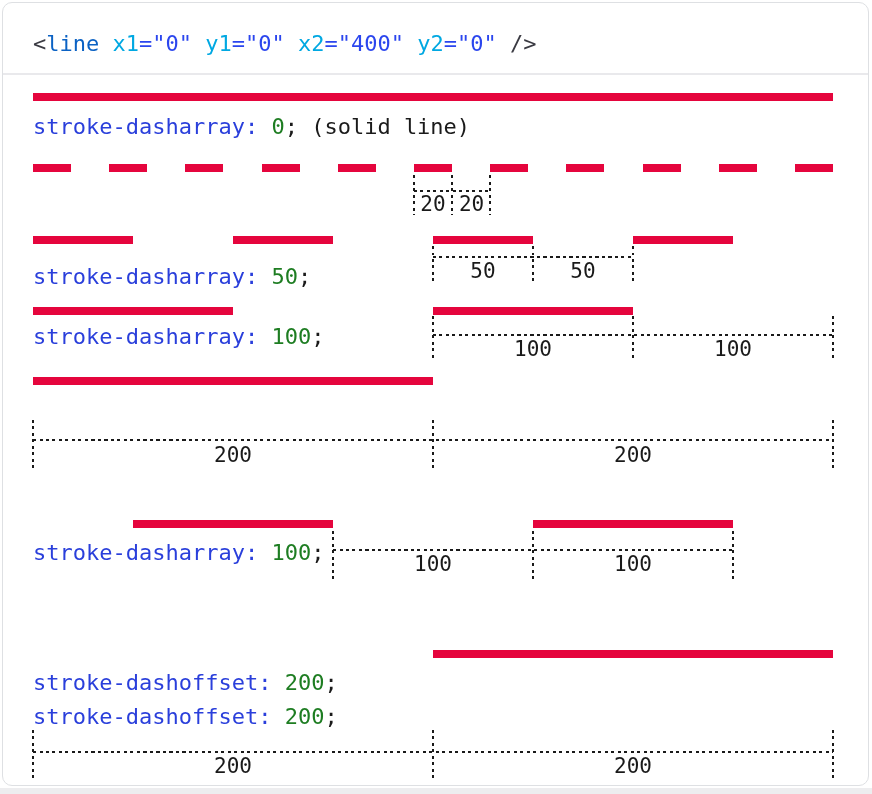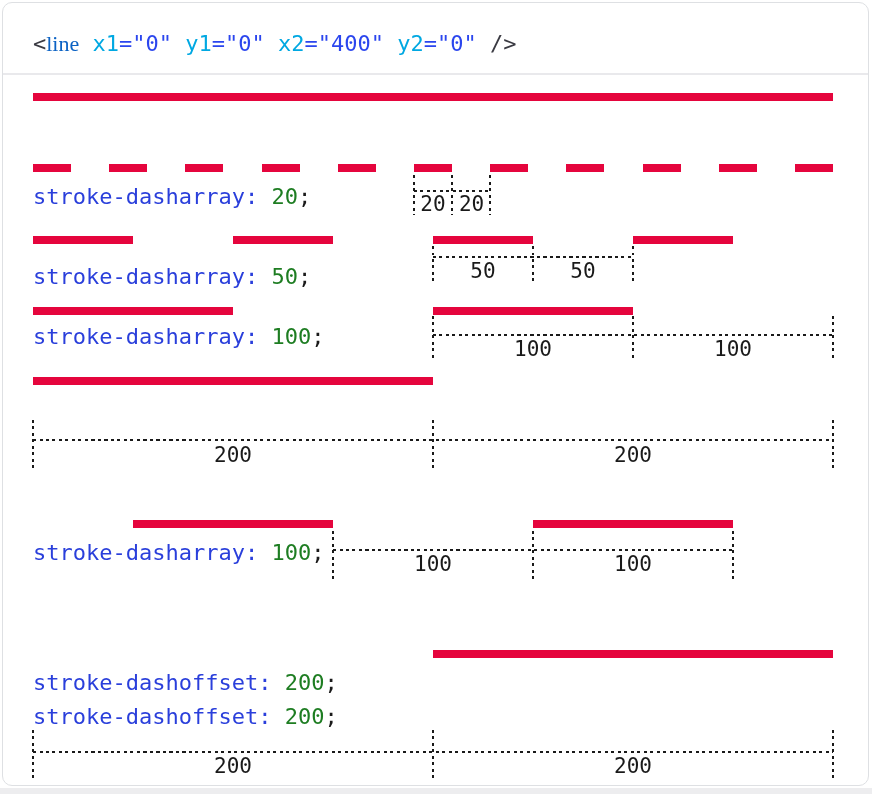--- a/index.html
+++ b/index.html
@@ -31,48 +31,48 @@
     position:absolute;height:2px;
     background:repeating-linear-gradient(to right, var(--c-text_black,#1a1a1a) 0 3px, transparent 3px 6.5px);
   }
   .mlabel{
     position:absolute;font-size:21px;line-height:1;transform:translateX(-50%);
     color:var(--c-text_black,#1a1a1a);white-space:pre;
   }
   .bottom-strip{
     position:absolute;left:0;top:788px;width:872px;height:6px;background:#ededef;
   }
-  .tk-tag{color:var(--c-code_tag_blue,#0b62c4);font-family:Liberation Serif, serif;}
+  .tk-tag{color:var(--c-code_tag_blue,#0b62c4);}
   .tk-attr{color:var(--c-code_attr_cyan,#00a8e2);text-align:right;}
   .tk-val{color:var(--c-code_value_blue,#2b46ee);}
   .tk-punct{color:var(--c-code_punct_gray,#3a3a42);}
   .tk-prop{color:var(--c-property_blue,#2a3fdb);}
   .tk-gval{color:var(--c-value_green,#1e7d22);}
   .tk-plain{color:var(--c-text_black,#1a1a1a);}
 </style>
 </head>
 <body>
 
 <div class="card">
   <div class="code"><span class="tk-punct">&lt;</span><span class="tk-tag">line</span><span class="tk-plain"> </span><span class="tk-attr">x1</span><span class="tk-val">="0"</span><span class="tk-plain"> </span><span class="tk-attr">y1</span><span class="tk-val">="0"</span><span class="tk-plain"> </span><span class="tk-attr">x2</span><span class="tk-val">="400"</span><span class="tk-plain"> </span><span class="tk-attr">y2</span><span class="tk-val">="0"</span><span class="tk-plain"> </span><span class="tk-punct">/&gt;</span></div>
   <div class="divider"></div>
   <div class="stage">
       <div class="seg" style="left: 30px; top: 90px; width: 800px;"></div>
+      <div class="lbl" style="left: 30px; top: 111px;"><span class="tk-prop">stroke-dasharray:</span><span class="tk-plain"> </span><span class="tk-gval">0</span><span class="tk-plain">; (solid line)</span></div>
       <div class="seg" style="left: 30px; top: 161px; width: 38.1px;"></div>
       <div class="seg" style="left: 106.2px; top: 161px; width: 38.1px;"></div>
       <div class="seg" style="left: 182.4px; top: 161px; width: 38.1px;"></div>
       <div class="seg" style="left: 258.6px; top: 161px; width: 38.1px;"></div>
       <div class="seg" style="left: 334.8px; top: 161px; width: 38.1px;"></div>
       <div class="seg" style="left: 411px; top: 161px; width: 38.1px;"></div>
       <div class="seg" style="left: 487.1px; top: 161px; width: 38.1px;"></div>
       <div class="seg" style="left: 563.3px; top: 161px; width: 38.1px;"></div>
       <div class="seg" style="left: 639.5px; top: 161px; width: 38.1px;"></div>
       <div class="seg" style="left: 715.7px; top: 161px; width: 38.1px;"></div>
       <div class="seg" style="left: 791.9px; top: 161px; width: 38.1px;"></div>
-      <div class="lbl" style="left: 30px; top: 181px;"><span class="tk-prop">stroke-dasharray:</span><span class="tk-plain"> </span><span class="tk-gval">20</span><span class="tk-plain">;</span></div>
       <div class="vdot" style="left: 410px; top: 172px; height: 40px;"></div>
       <div class="vdot" style="left: 448.1px; top: 172px; height: 40px;"></div>
       <div class="vdot" style="left: 486.2px; top: 172px; height: 40px;"></div>
       <div class="hdot" style="left: 411px; top: 187px; width: 76.2px;"></div>
       <div class="mlabel" style="left: 430px; top: 191px;">20</div>
       <div class="mlabel" style="left: 468.6px; top: 191px;">20</div>
       <div class="seg" style="left: 30px; top: 233px; width: 100px;"></div>
       <div class="seg" style="left: 230px; top: 233px; width: 100px;"></div>
       <div class="seg" style="left: 430px; top: 233px; width: 100px;"></div>
       <div class="seg" style="left: 630px; top: 233px; width: 100px;"></div>

